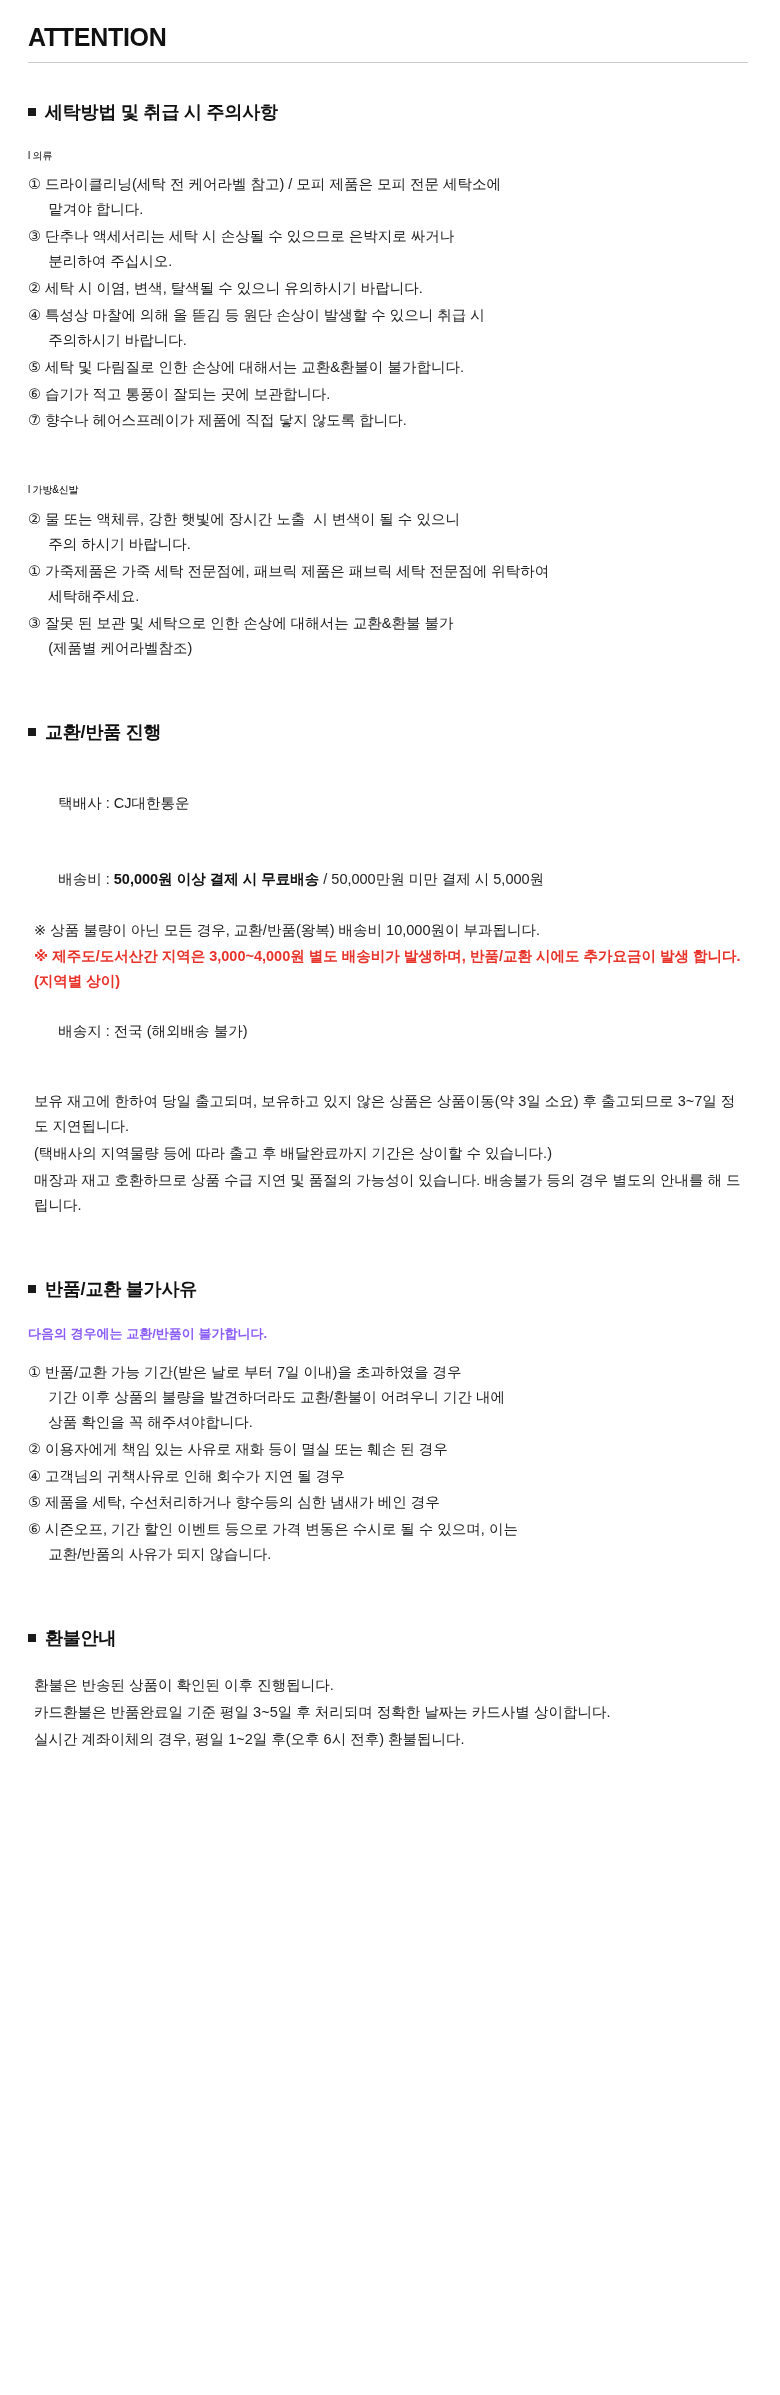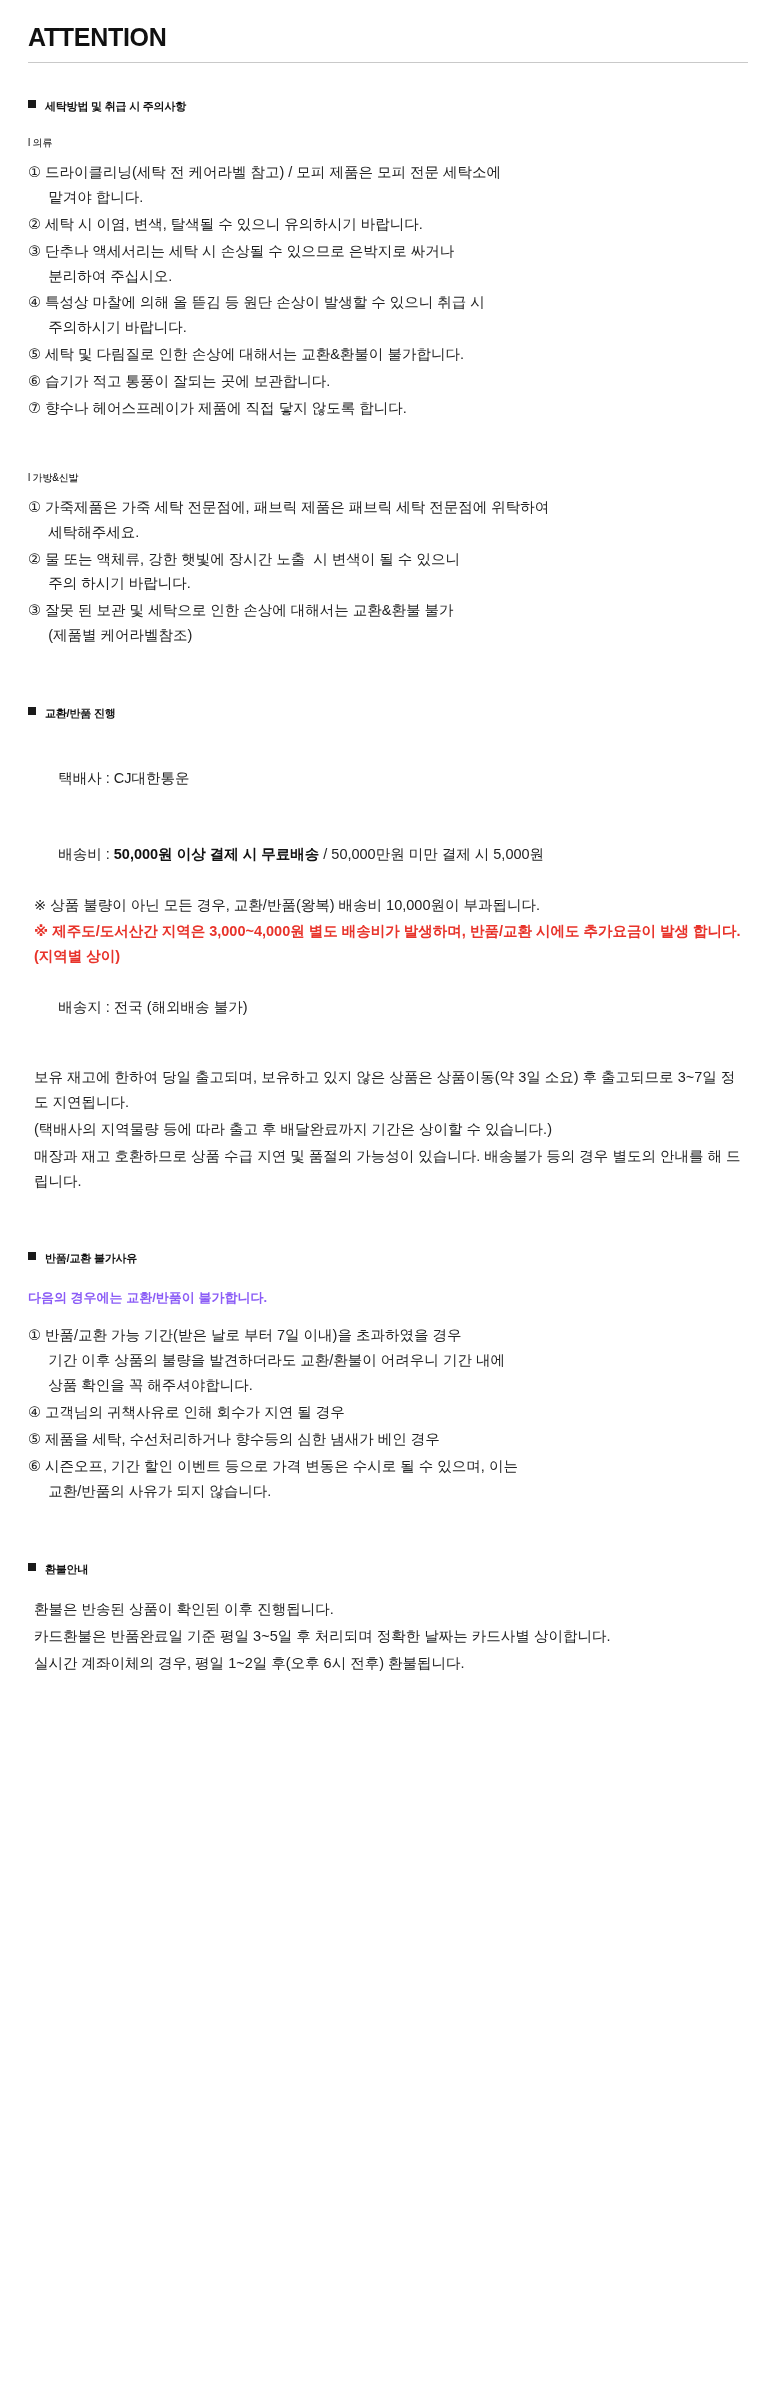--- a/index.html
+++ b/index.html
@@ -31,21 +31,21 @@
     margin: 4px 0 10px 0;
     line-height: 1.2;
   }
   .title-rule {
     border: 0;
     border-top: 1px solid #c9c9c9;
     margin: 0 0 34px 0;
   }
   
   .section-head {
-    font-size: 11px;
+    font-size: 18px;
     font-weight: bold;
     color: #111111;
     margin: 0 0 18px 0;
     display: flex;
     align-items: baseline;
     gap: 9px;
     letter-spacing: -0.2px;
   }
   .sq {
     display: inline-block;
@@ -111,40 +111,40 @@
   <div class="section-head">
     <span class="sq"></span>
     <span>세탁방법 및 취급 시 주의사항</span>
   </div>
 
   <div class="block">
     <div class="sub-head">l 의류</div>
     <ul class="plain">
       <li>① 드라이클리닝(세탁 전 케어라벨 참고) / 모피 제품은 모피 전문 세탁소에
      맡겨야 합니다.</li>
-      <li>② 세탁 시 이염, 변색, 탈색될 수 있으니 유의하시기 바랍니다.</li>
       <li>③ 단추나 액세서리는 세탁 시 손상될 수 있으므로 은박지로 싸거나
      분리하여 주십시오.</li>
+      <li>② 세탁 시 이염, 변색, 탈색될 수 있으니 유의하시기 바랍니다.</li>
       <li>④ 특성상 마찰에 의해 올 뜯김 등 원단 손상이 발생할 수 있으니 취급 시
      주의하시기 바랍니다.</li>
       <li>⑤ 세탁 및 다림질로 인한 손상에 대해서는 교환&amp;환불이 불가합니다.</li>
       <li>⑥ 습기가 적고 통풍이 잘되는 곳에 보관합니다.</li>
       <li>⑦ 향수나 헤어스프레이가 제품에 직접 닿지 않도록 합니다.</li>
     </ul>
   </div>
 
   <div class="spacer-md"></div>
 
   <div class="block">
     <div class="sub-head">l 가방&amp;신발</div>
     <ul class="plain">
+      <li>② 물 또는 액체류, 강한 햇빛에 장시간 노출  시 변색이 될 수 있으니
+     주의 하시기 바랍니다.</li>
       <li>① 가죽제품은 가죽 세탁 전문점에, 패브릭 제품은 패브릭 세탁 전문점에 위탁하여
      세탁해주세요.</li>
-      <li>② 물 또는 액체류, 강한 햇빛에 장시간 노출  시 변색이 될 수 있으니
-     주의 하시기 바랍니다.</li>
       <li>③ 잘못 된 보관 및 세탁으로 인한 손상에 대해서는 교환&amp;환불 불가
      (제품별 케어라벨참조)</li>
     </ul>
   </div>
 
   <div class="spacer-lg"></div>
 
   <div class="section-head">
     <span class="sq"></span>
     <span>교환/반품 진행</span>
@@ -175,20 +175,21 @@
     <span>반품/교환 불가사유</span>
   </div>
 
   <div class="note-red">다음의 경우에는 교환/반품이 불가합니다.</div>
 
   <div class="block">
     <ul class="plain">
       <li>① 반품/교환 가능 기간(받은 날로 부터 7일 이내)을 초과하였을 경우
      기간 이후 상품의 불량을 발견하더라도 교환/환불이 어려우니 기간 내에
      상품 확인을 꼭 해주셔야합니다.</li>
+      <li>② 이용자에게 책임 있는 사유로 재화 등이 멸실 또는 훼손 된 경우</li>
       <li>④ 고객님의 귀책사유로 인해 회수가 지연 될 경우</li>
       <li>⑤ 제품을 세탁, 수선처리하거나 향수등의 심한 냄새가 베인 경우</li>
       <li>⑥ 시즌오프, 기간 할인 이벤트 등으로 가격 변동은 수시로 될 수 있으며, 이는
      교환/반품의 사유가 되지 않습니다.</li>
     </ul>
   </div>
 
   <div class="spacer-lg"></div>
 
   <div class="section-head">

